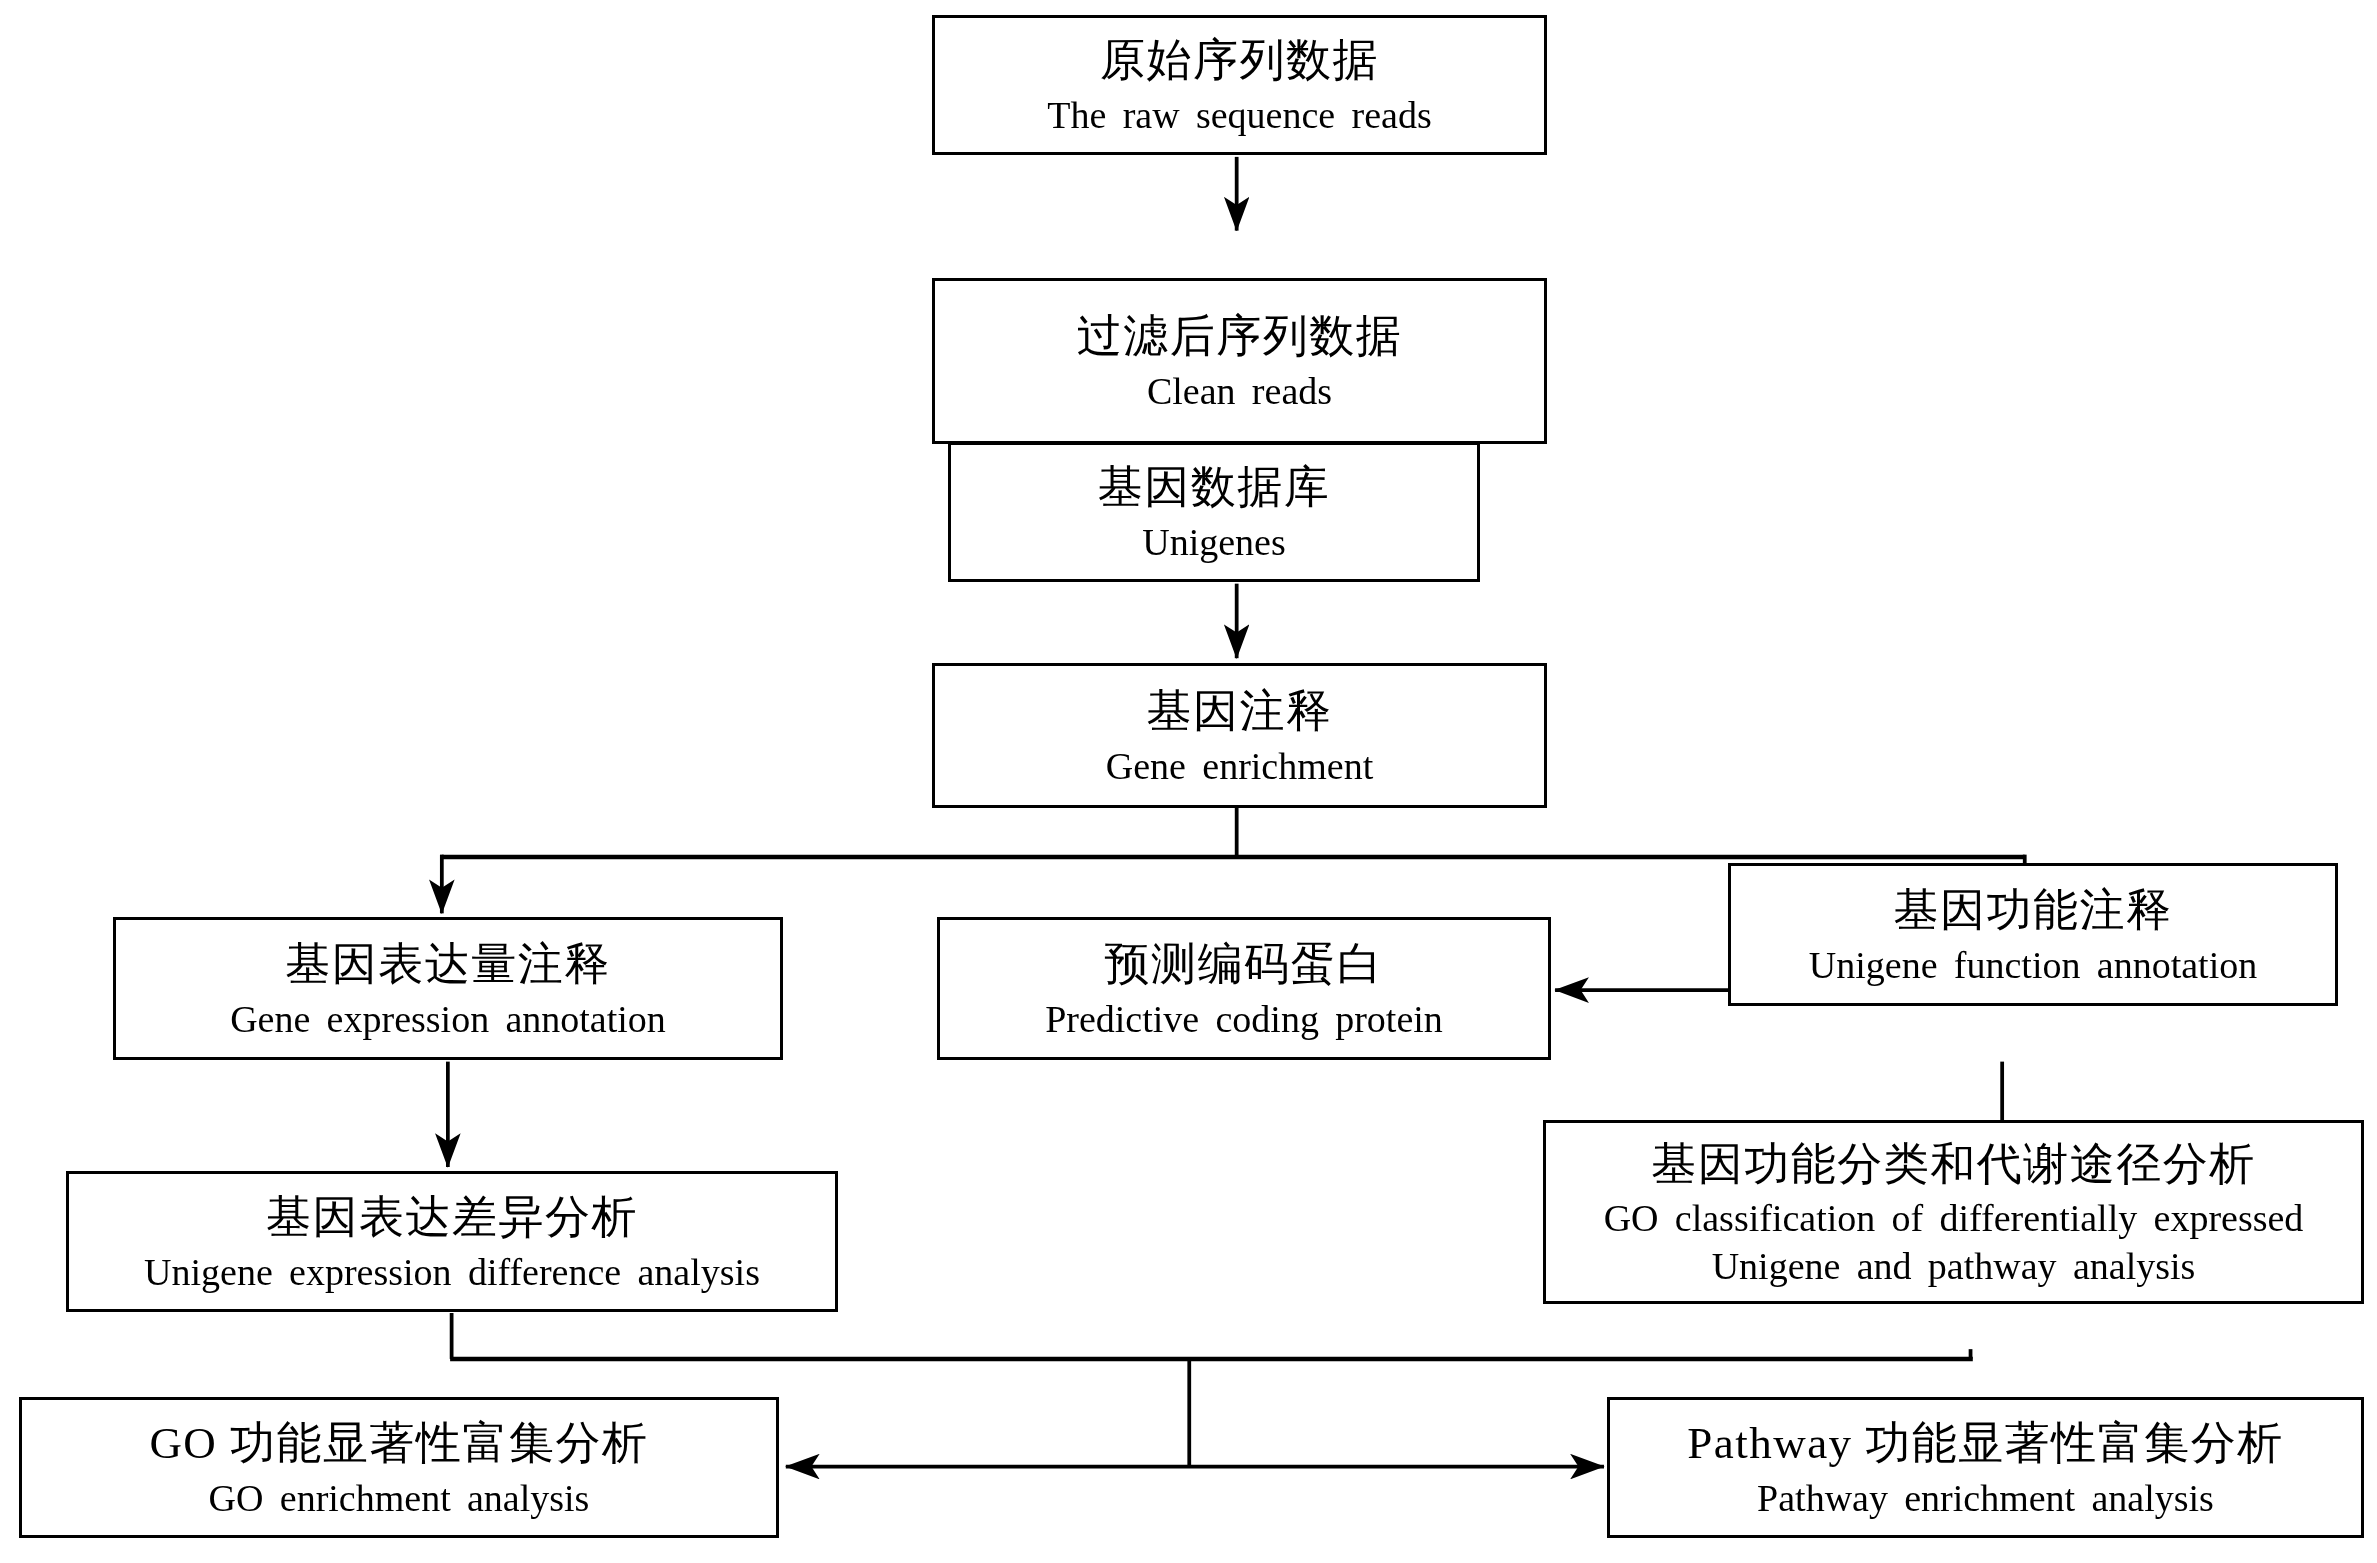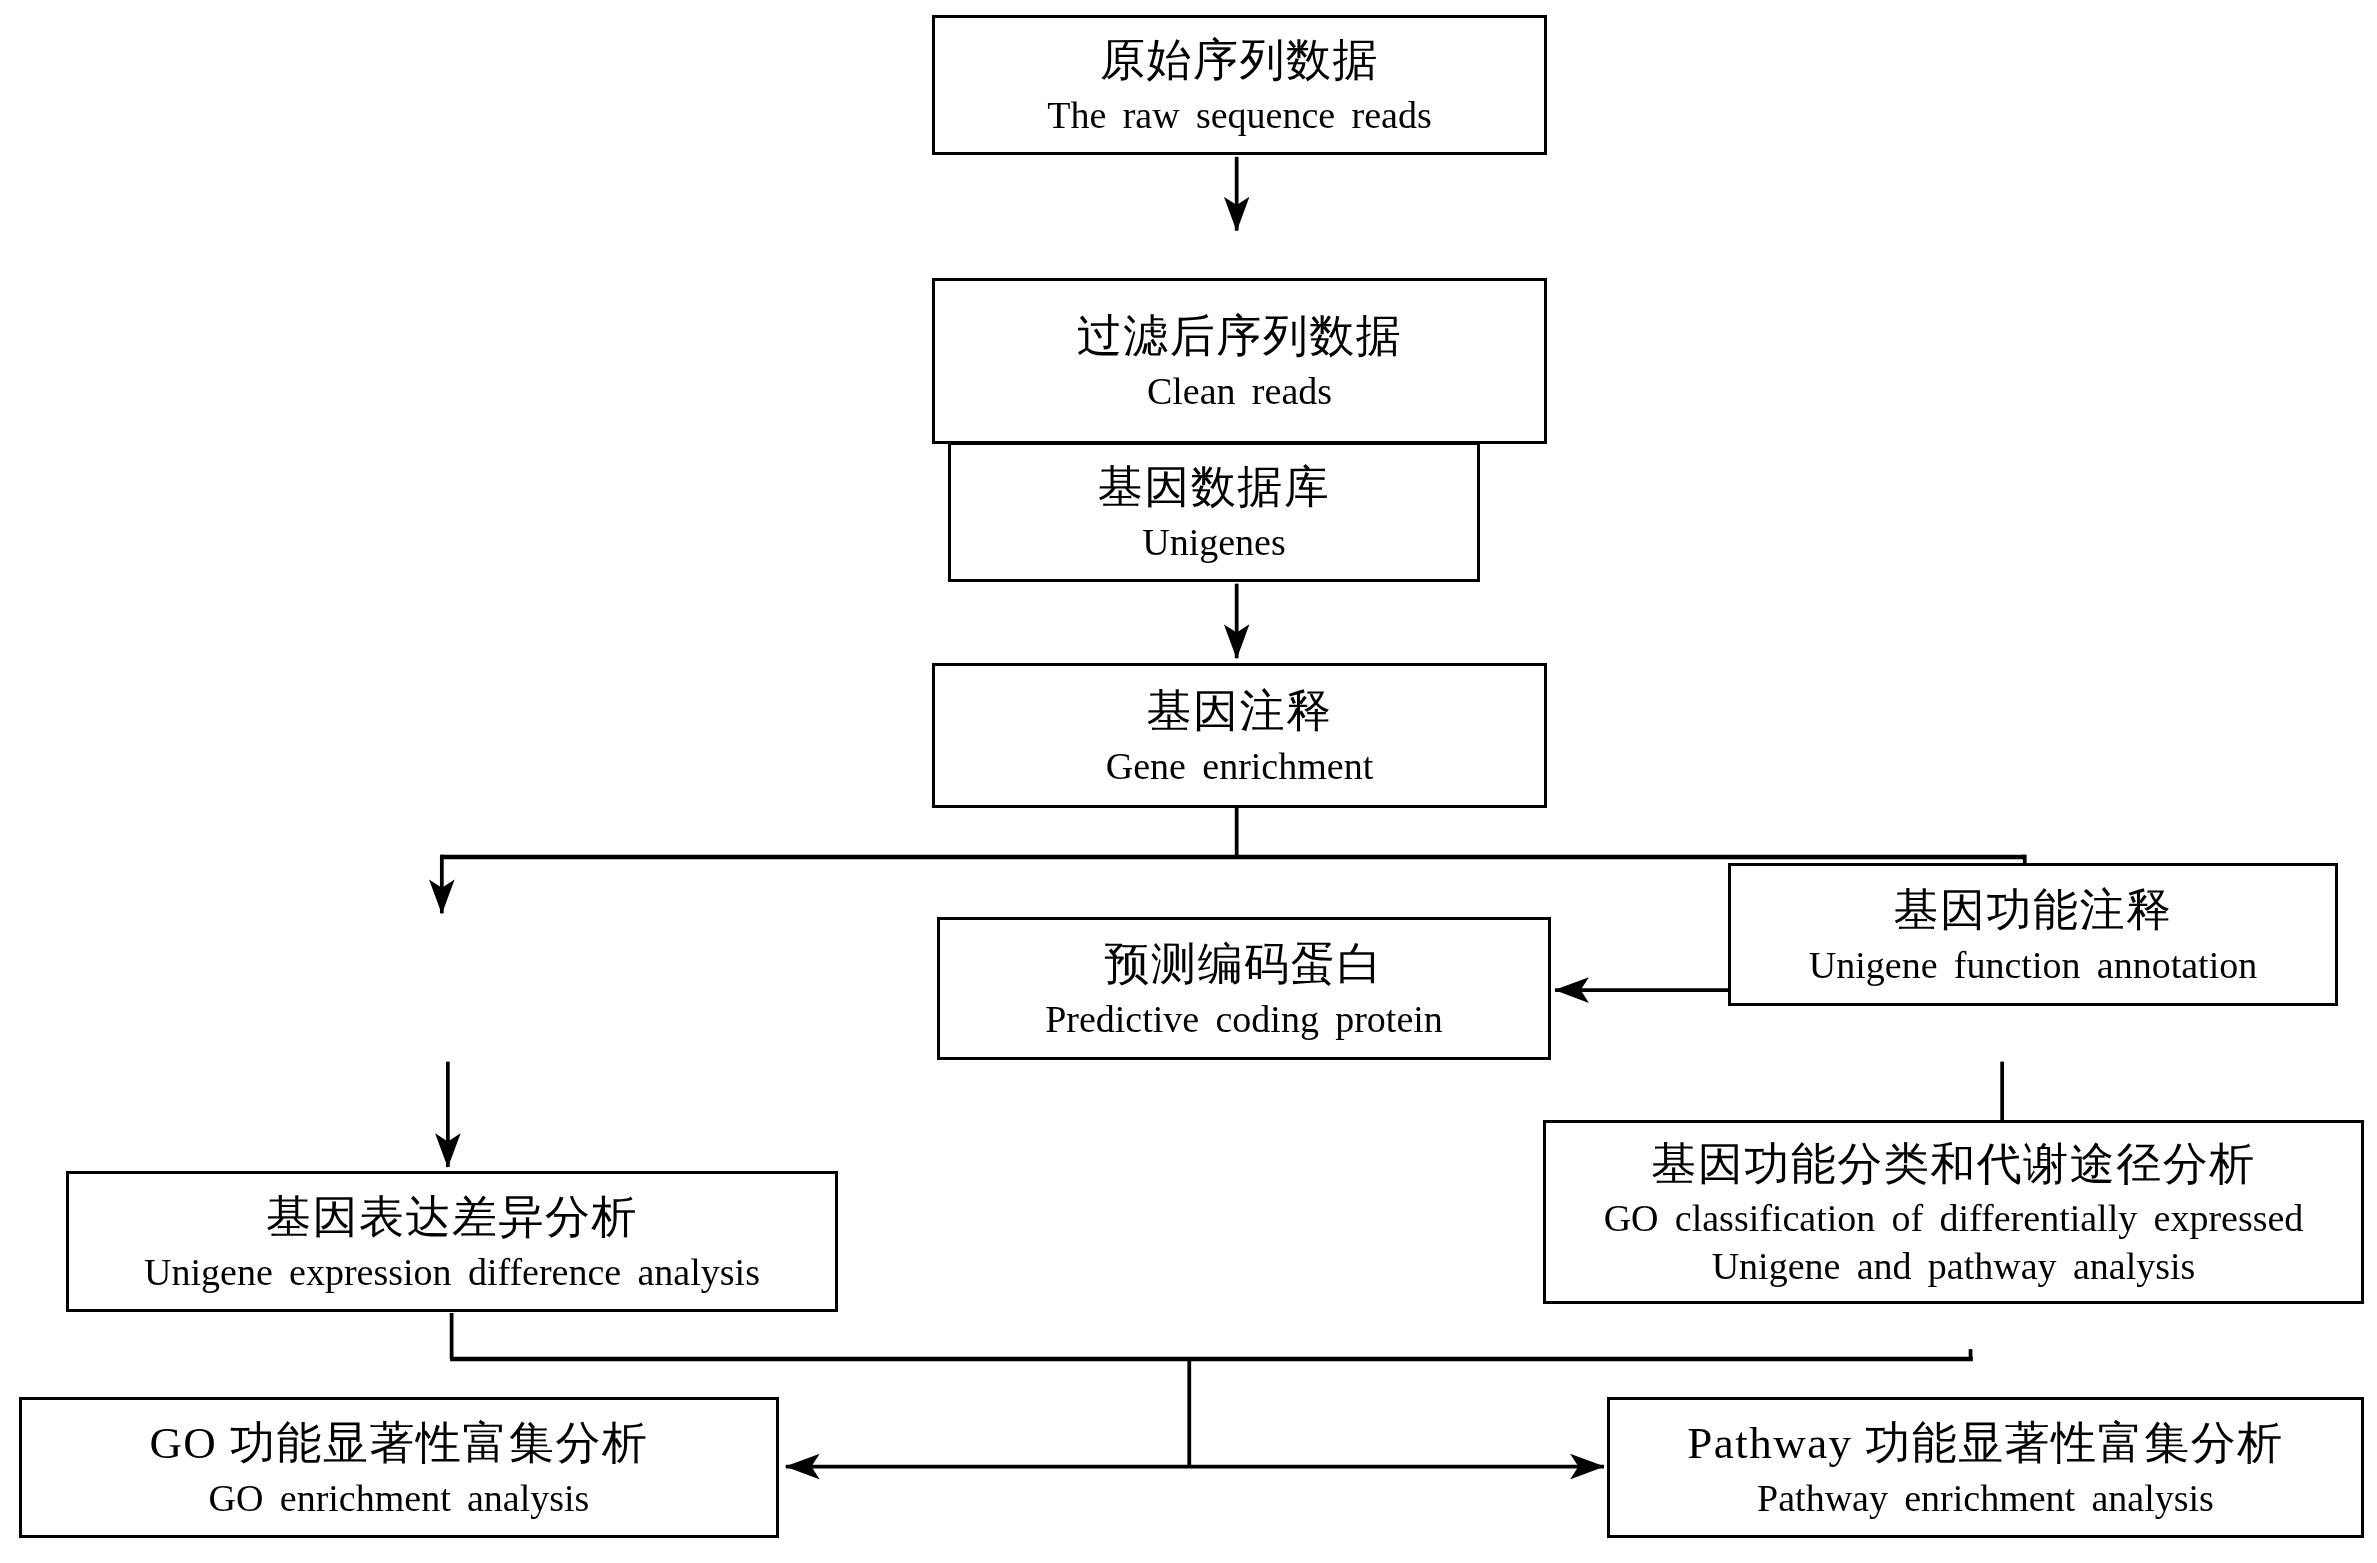--- a/index.html
+++ b/index.html
@@ -106,20 +106,24 @@
   <div class="box b2">
     <div class="zh">基因数据库</div>
     <div class="en">Unigenes</div>
   </div>
 
   <div class="box b3">
     <div class="zh">基因注释</div>
     <div class="en">Gene enrichment</div>
   </div>
 
+  <div class="box b4">
+    <div class="zh">基因表达量注释</div>
+    <div class="en">Gene expression annotation</div>
+  </div>
 
   <div class="box b5">
     <div class="zh">预测编码蛋白</div>
     <div class="en">Predictive coding protein</div>
   </div>
 
   <div class="box b6">
     <div class="zh">基因功能注释</div>
     <div class="en">Unigene function annotation</div>
   </div>

